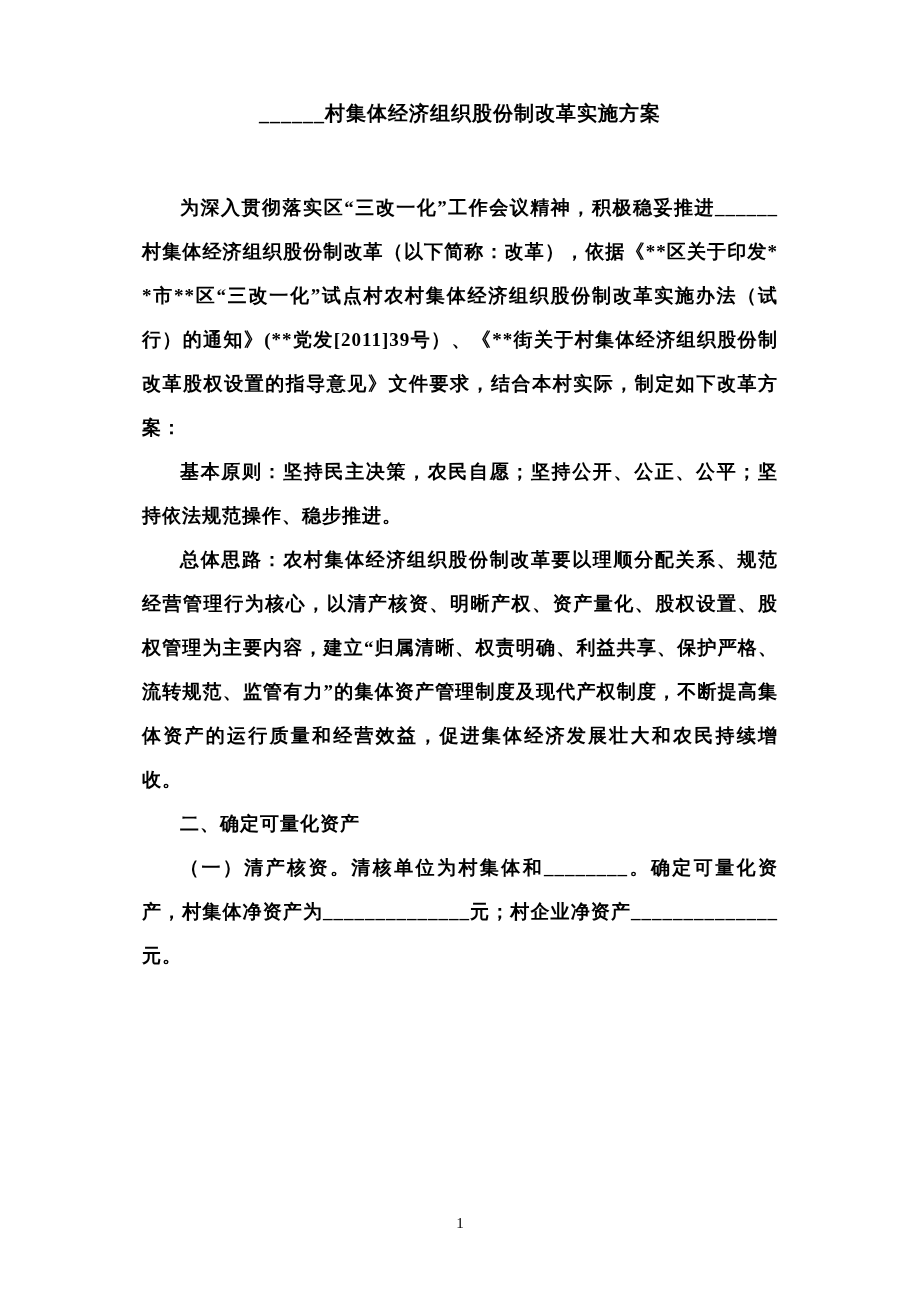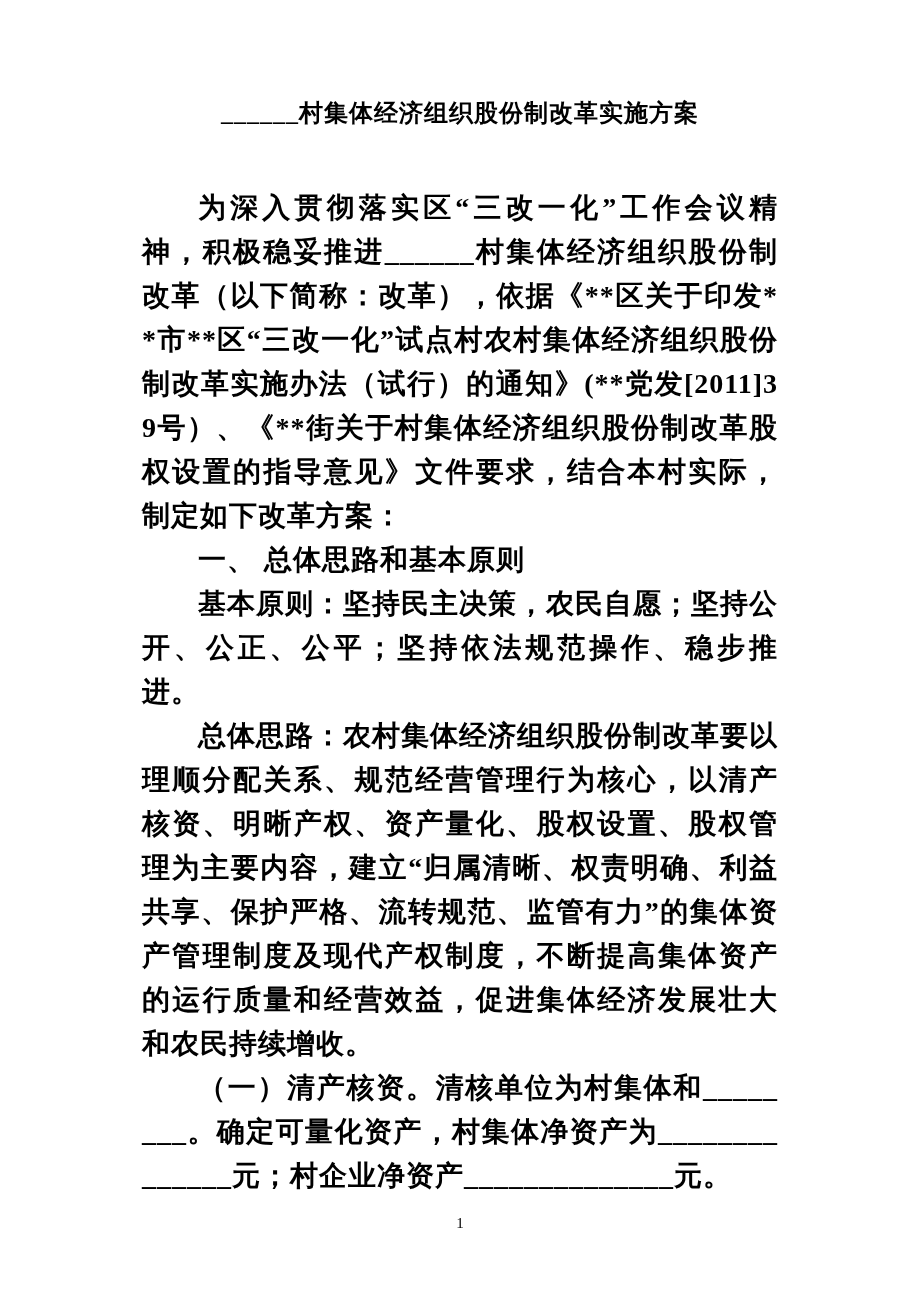--- a/index.html
+++ b/index.html
@@ -17,29 +17,29 @@
   .page {
     box-sizing: border-box;
     width: 920px;
     height: 1302px;
     padding: 96px 142px 40px 142px;
     position: relative;
     background: #ffffff;
     overflow: hidden;
   }
   .doc-title {
-    font-size: 24px;
+    font-size: 20px;
     font-weight: bold;
     text-align: center;
     margin: 0 0 56px 0;
     letter-spacing: 1px;
     line-height: 34px;
   }
   .para {
-    font-size: 28px;
+    font-size: 19px;
     font-weight: bold;
     line-height: 44px;
     margin: 0;
     text-align: justify;
     text-justify: inter-ideograph;
     text-indent: 2em;
     letter-spacing: 1px;
     word-break: break-all;
   }
   .para.heading {
@@ -60,25 +60,25 @@
 </style>
 </head>
 <body>
 
 <div class="page">
 
   <h1 class="doc-title">______村集体经济组织股份制改革实施方案</h1>
 
   <p class="para">为深入贯彻落实区“三改一化”工作会议精神，积极稳妥推进______村集体经济组织股份制改革（以下简称：改革），依据《**区关于印发**市**区“三改一化”试点村农村集体经济组织股份制改革实施办法（试行）的通知》(**党发[2011]39号）、《**街关于村集体经济组织股份制改革股权设置的指导意见》文件要求，结合本村实际，制定如下改革方案：</p>
 
-  <p class="para heading">一、 总体思路和基本原则</p>
 
   <p class="para">基本原则：坚持民主决策，农民自愿；坚持公开、公正、公平；坚持依法规范操作、稳步推进。</p>
 
   <p class="para">总体思路：农村集体经济组织股份制改革要以理顺分配关系、规范经营管理行为核心，以清产核资、明晰产权、资产量化、股权设置、股权管理为主要内容，建立“归属清晰、权责明确、利益共享、保护严格、流转规范、监管有力”的集体资产管理制度及现代产权制度，不断提高集体资产的运行质量和经营效益，促进集体经济发展壮大和农民持续增收。</p>
 
+  <p class="para heading">二、确定可量化资产</p>
 
   <p class="para">（一）清产核资。清核单位为村集体和________。确定可量化资产，村集体净资产为______________元；村企业净资产______________元。</p>
 
 
   <div class="page-number">1</div>
 
 </div>
 
 </body></html>

